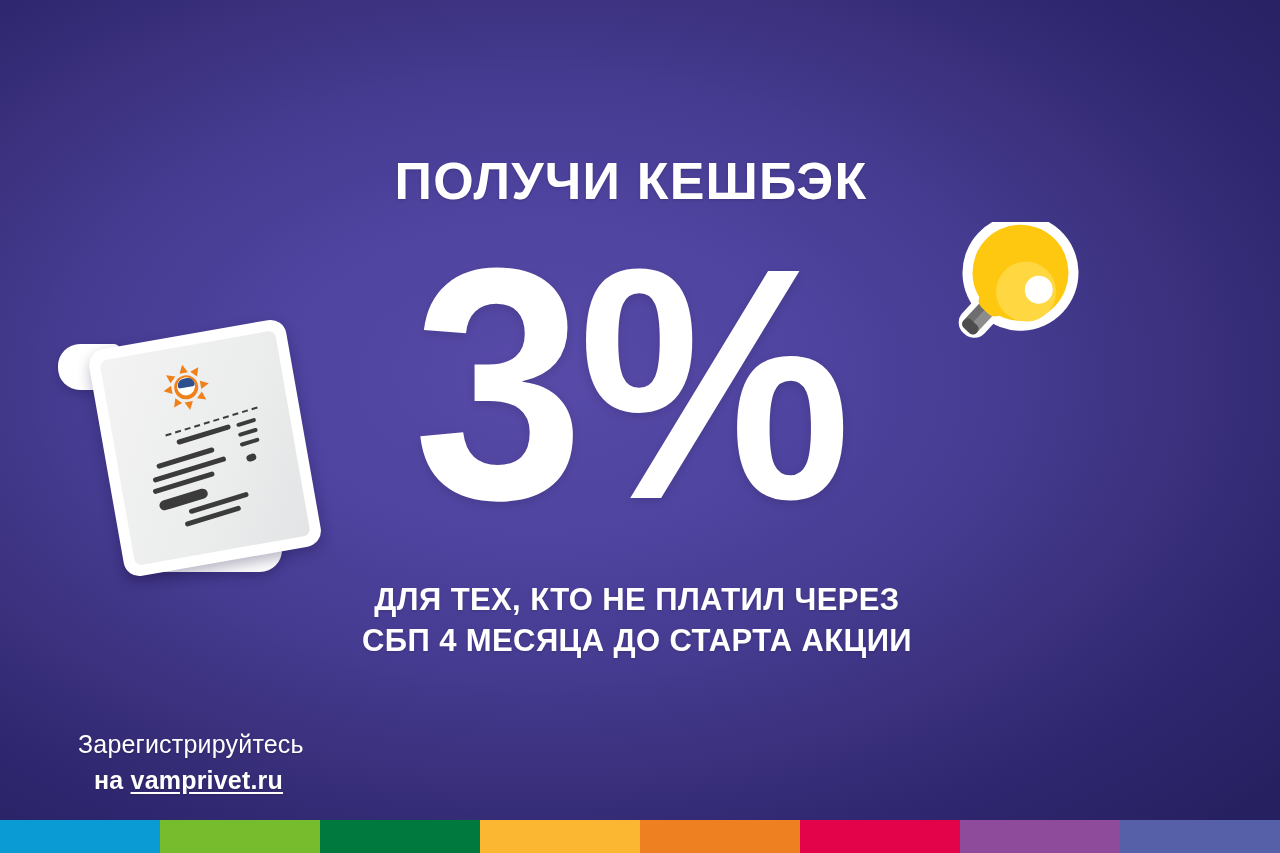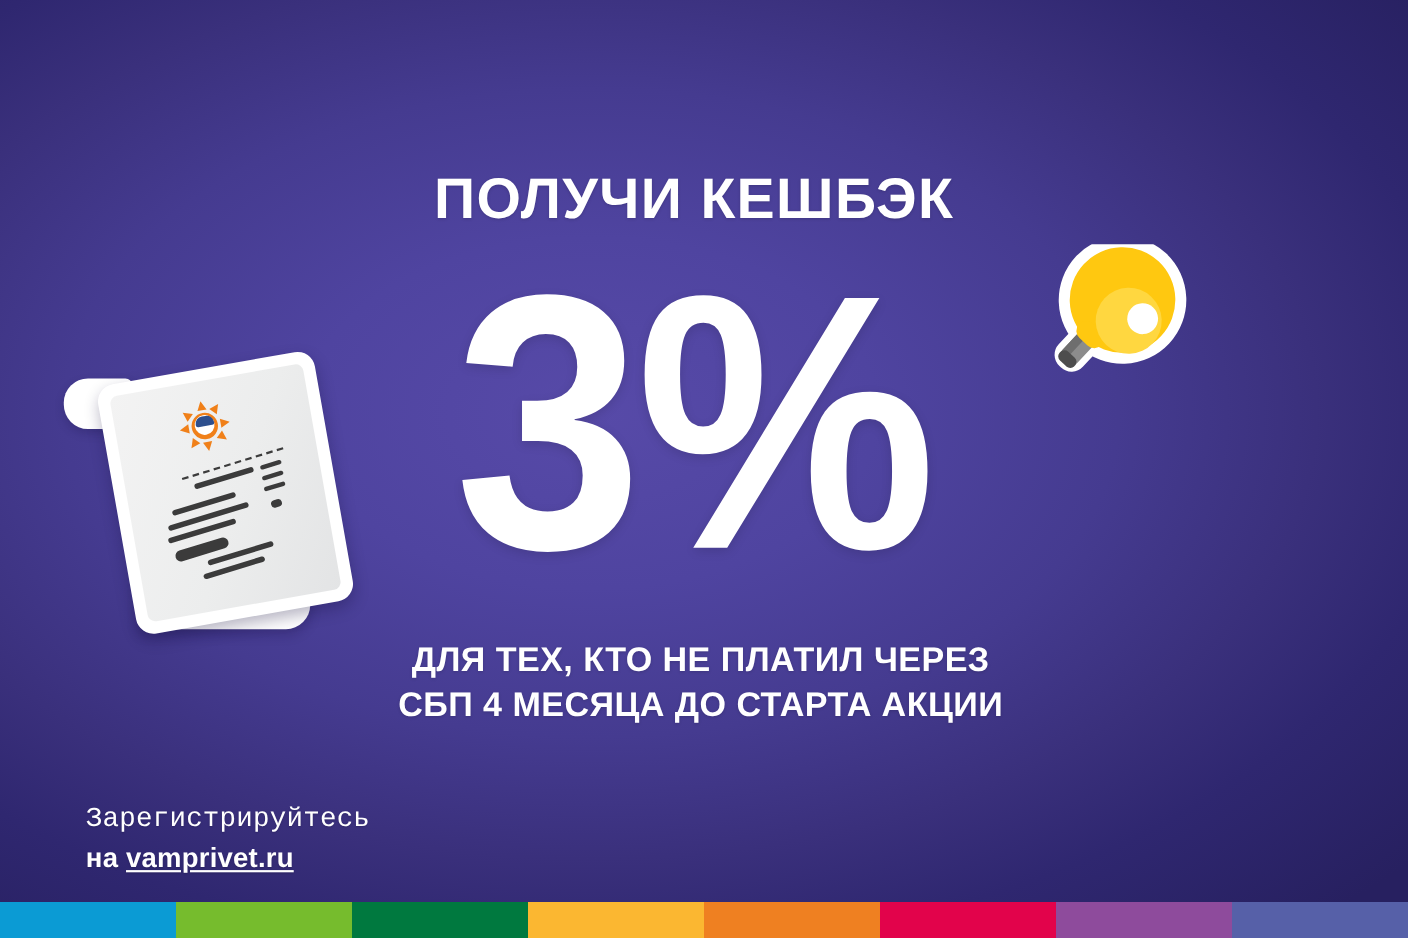--- a/index.html
+++ b/index.html
@@ -77,22 +77,22 @@
   #condition div { white-space:nowrap; }
 
   
   #register {
     position:absolute; left:78px; top:727px;
     color:#ffffff;
     font-size:25px;
     line-height:1.42;
     text-shadow:0 1px 2px rgba(0,0,0,.18);
   }
-  #register .reg-line1 { font-weight:normal; letter-spacing:0.2px;font-family:Liberation Mono, monospace; }
-  #register .reg-line2 { font-weight:bold; letter-spacing:0.2px; }
+  #register .reg-line1 { font-weight:normal; letter-spacing:0.2px; }
+  #register .reg-line2 { font-weight:bold; letter-spacing:0.2px;margin-left:16px; }
   #register .reg-site  { font-weight:bold; text-decoration:underline; text-underline-offset:3px; }
 
   
   #color-stripe {
     position:absolute; left:0; bottom:0;
     width:1280px; height:33px;
     display:flex;
   }
   #color-stripe span { flex:1 1 0; height:100%; display:block; }
 

